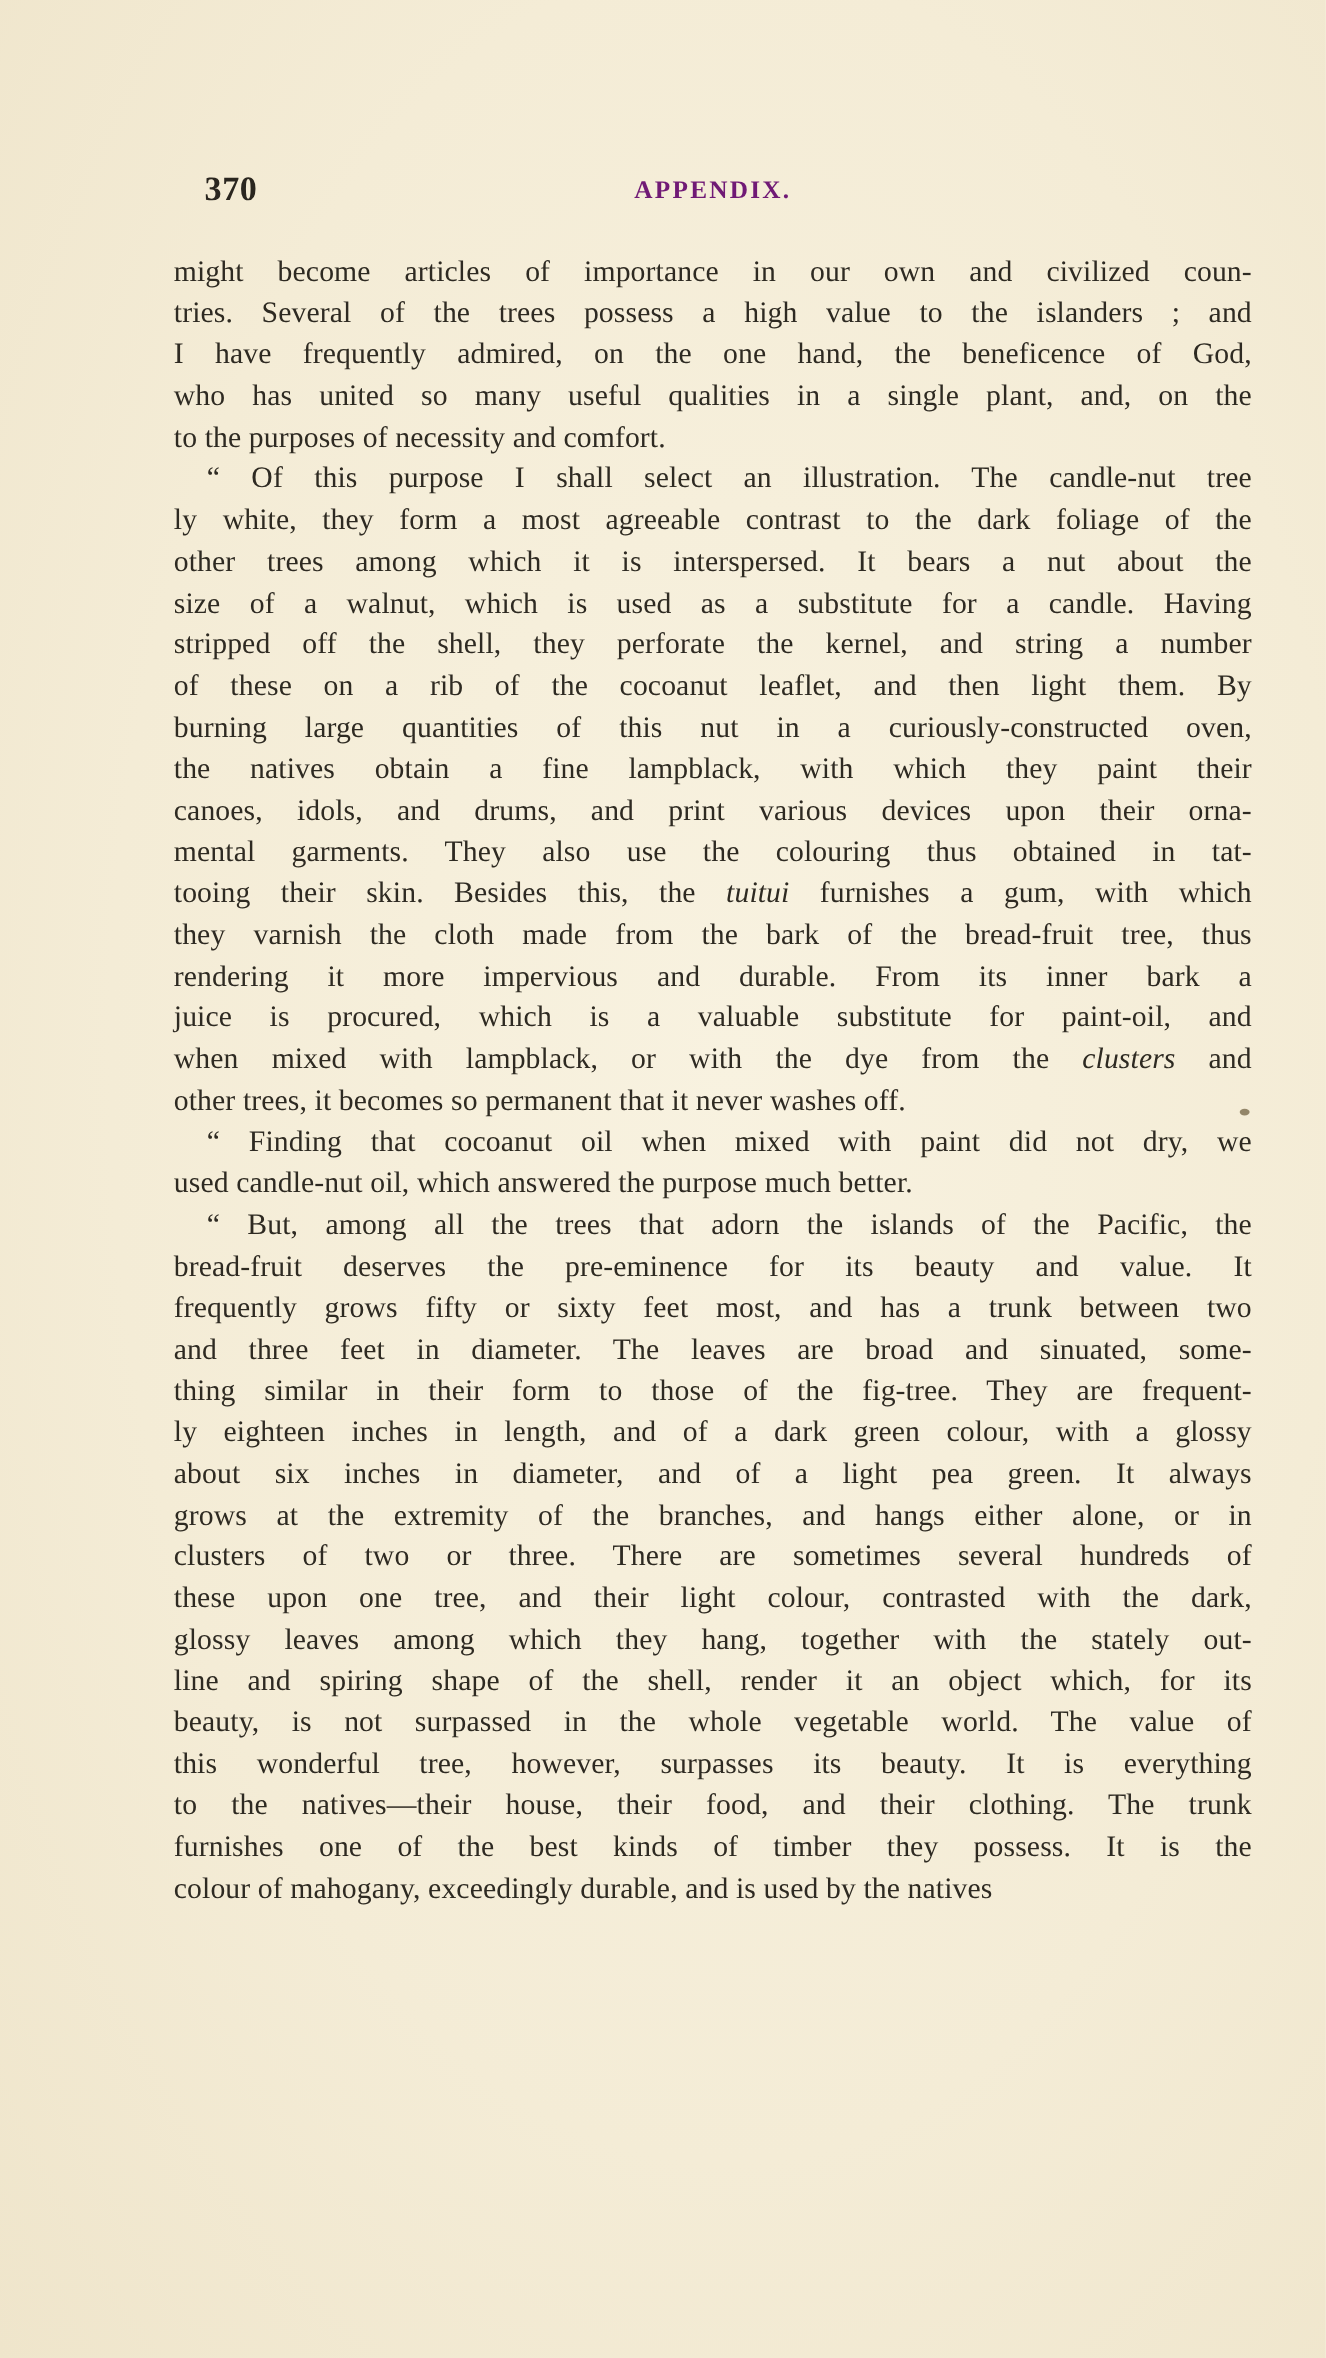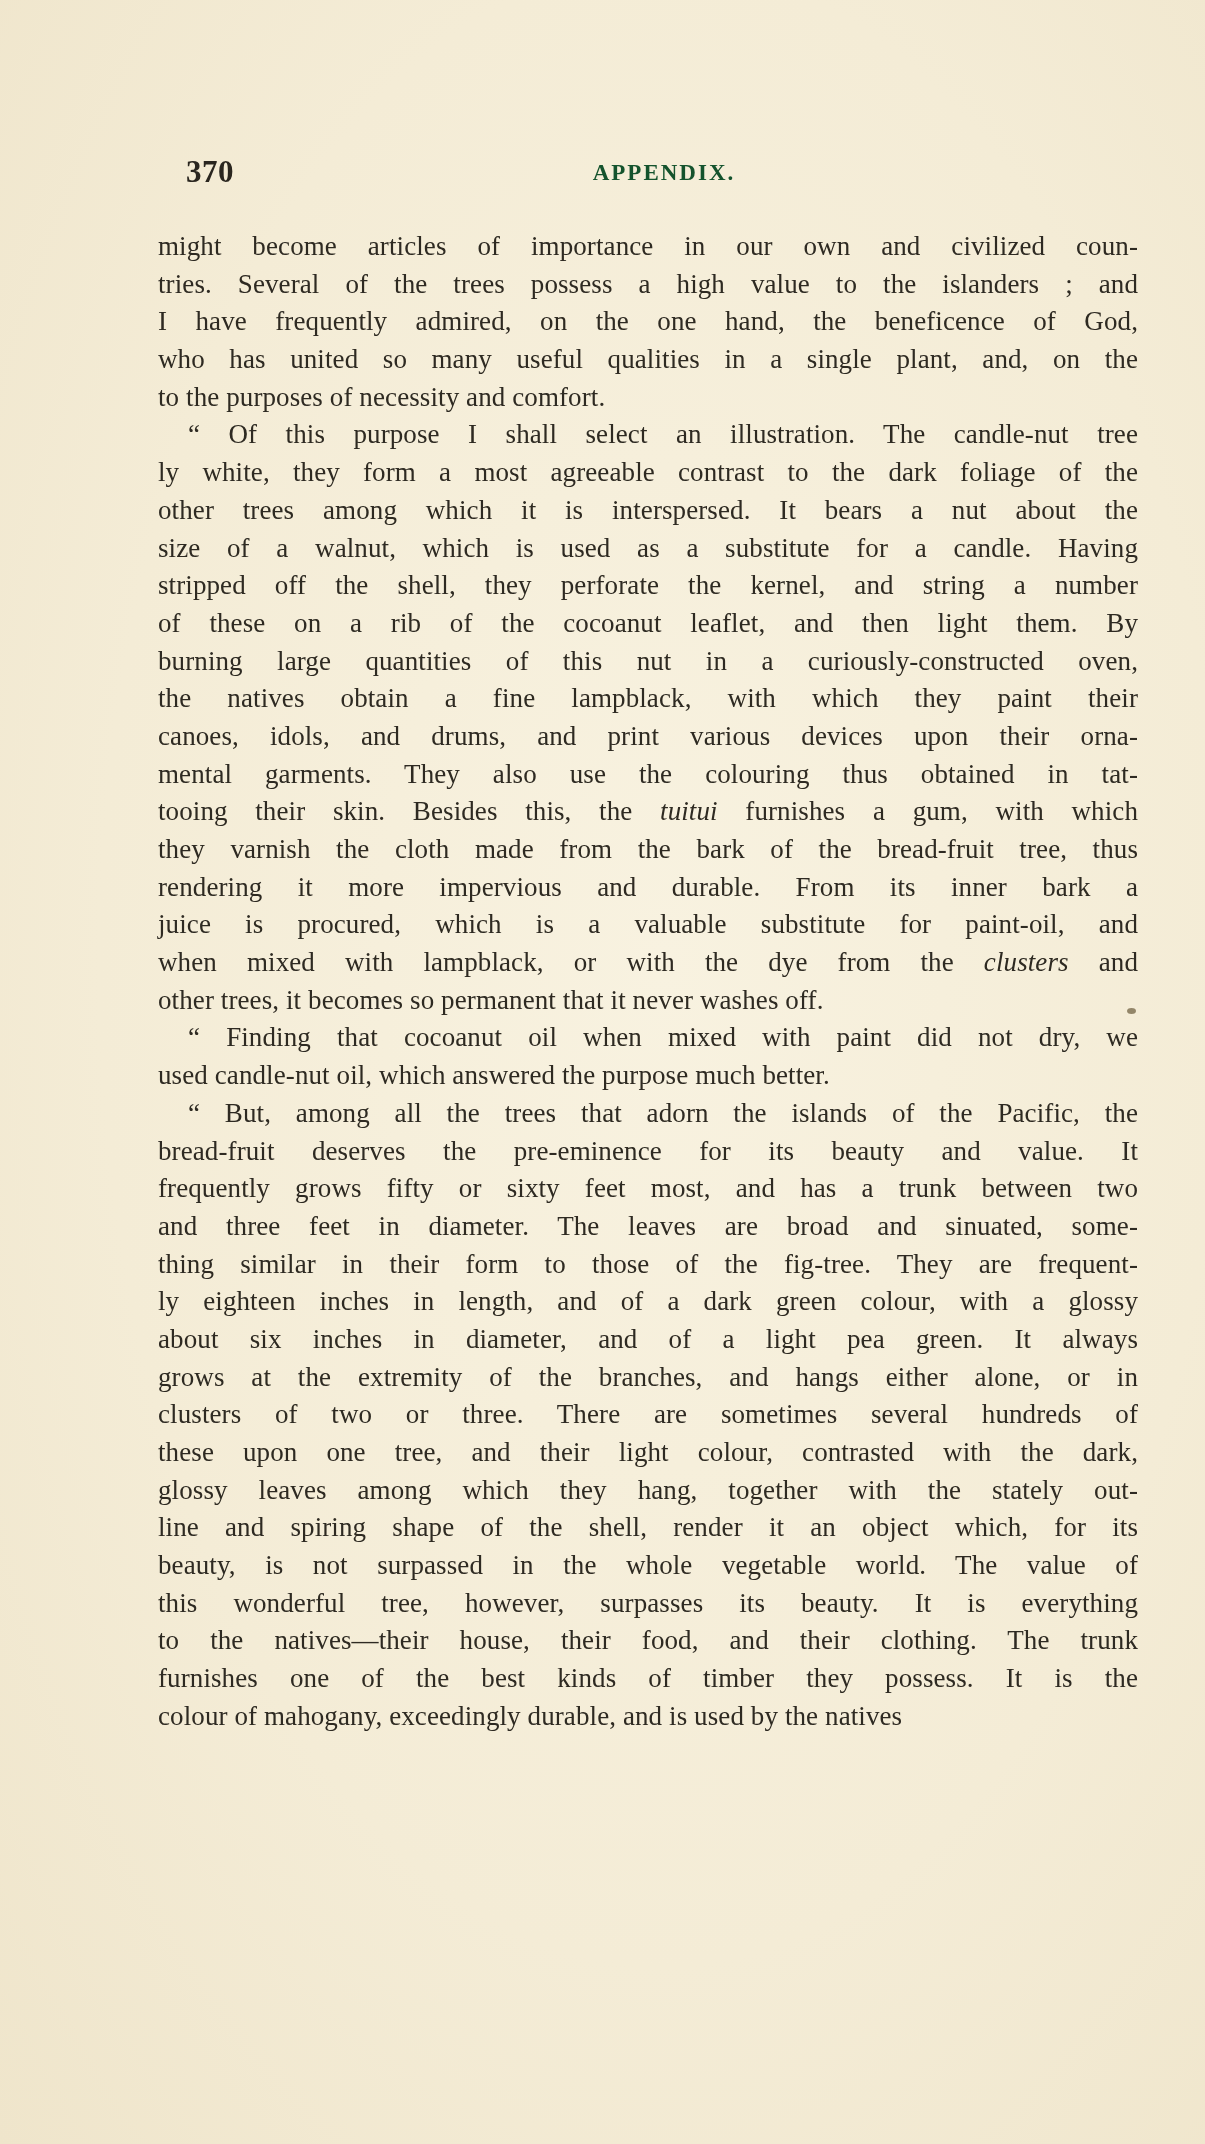--- a/index.html
+++ b/index.html
@@ -35,28 +35,28 @@
       left: 0;
       top: 0;
       font-size: 31px;
       font-weight: bold;
       letter-spacing: 0.5px;
       color: #2a261f;
       margin-left: 28px;
     }
     .running-title {
       position: absolute;
-      left: 16px;
+      left: 0;
       width: 980px;
       top: 6px;
       text-align: center;
       font-size: 23px;
       font-weight: bold;
       letter-spacing: 2px;
-      color: #14532d;
+      color: #701a75;
     }
     .body-text {
       position: absolute;
       top: 228px;
       left: 0;
       width: 980px;
       font-size: 27px;
       line-height: 37.7px;
       text-align: justify;
       letter-spacing: 0.1px;

